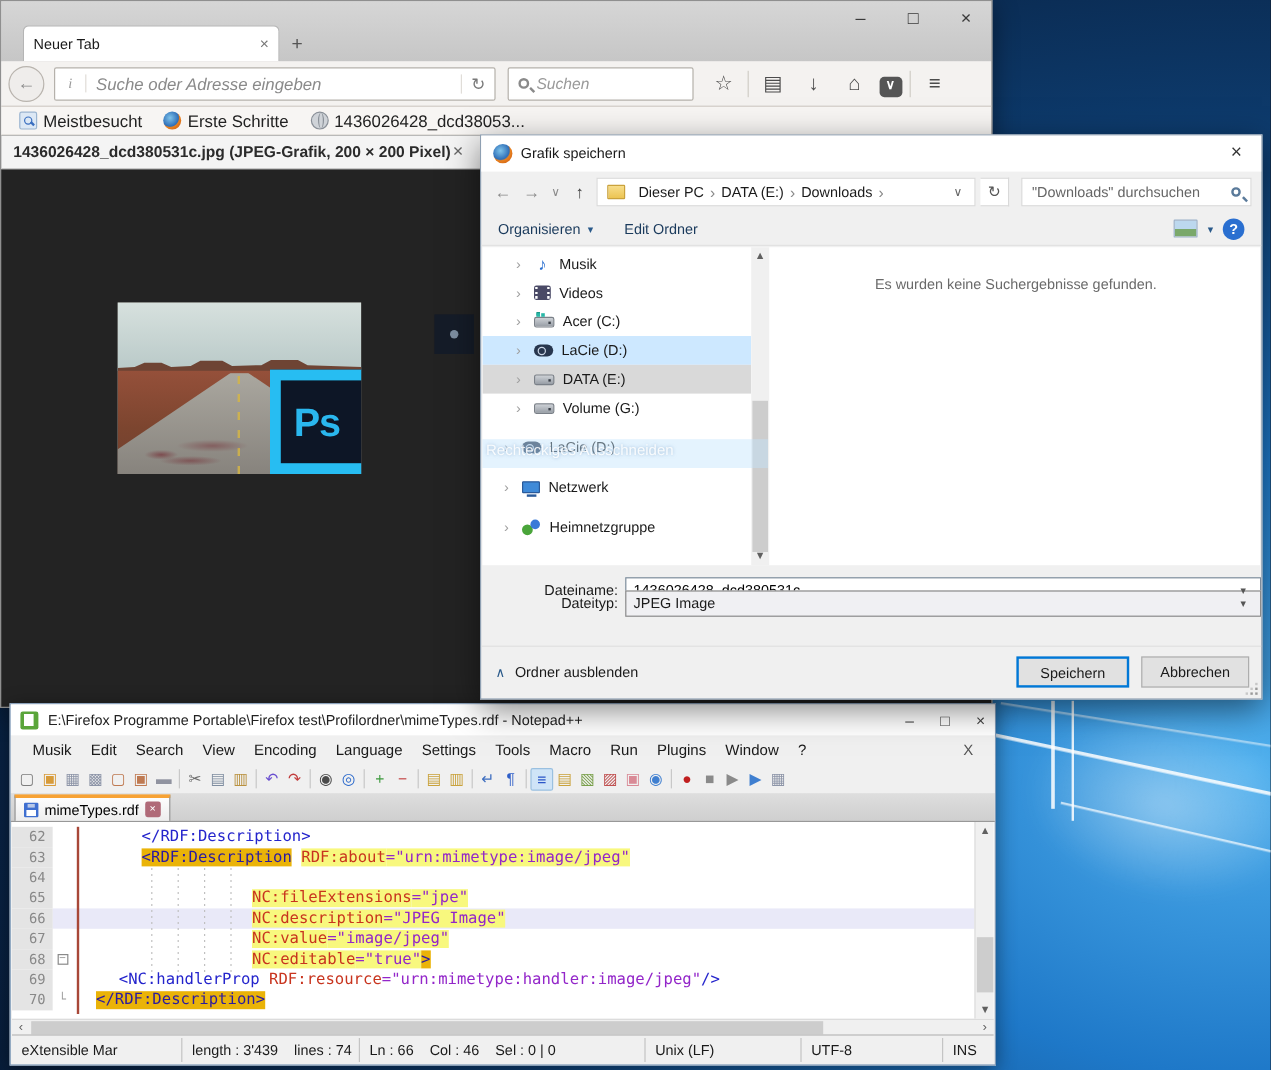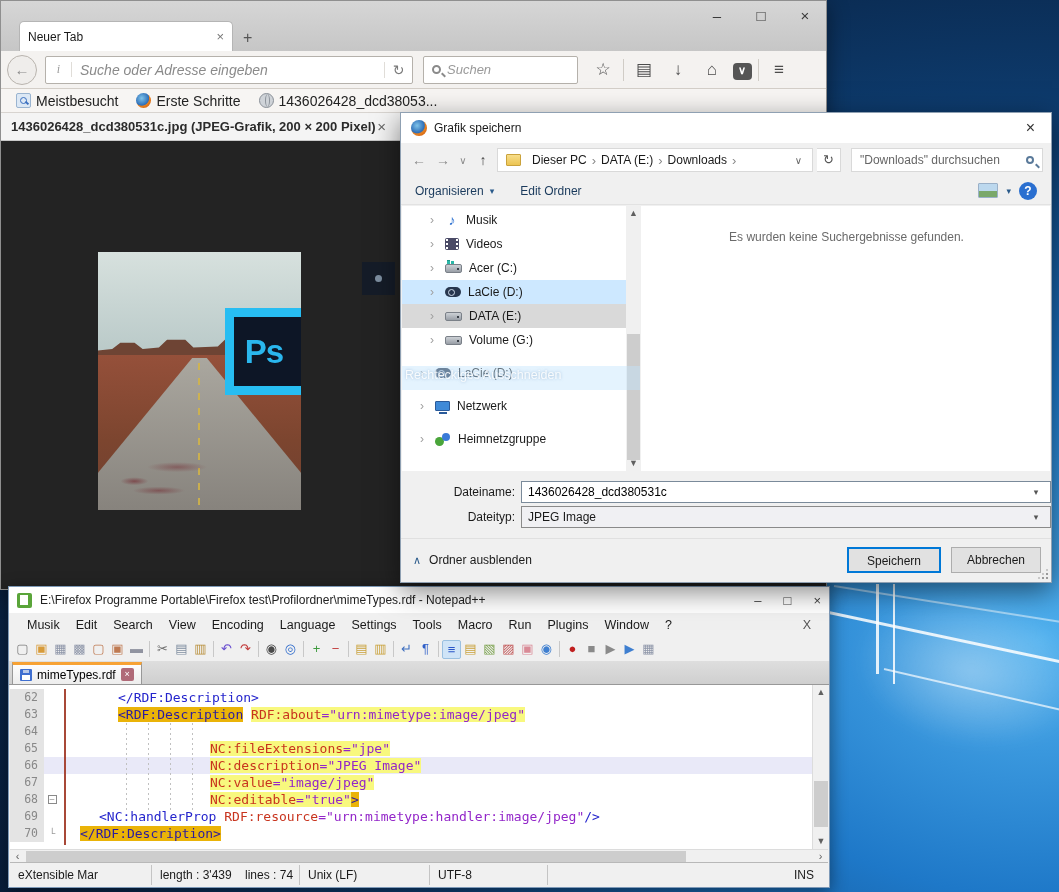--- a/index.html
+++ b/index.html
@@ -52,21 +52,21 @@
 .ic-most-visited::before{content:"";position:absolute;left:8px;top:8px;width:4px;height:2px;background:#3a6fc0;transform:rotate(45deg)}
 .ic-firefox{border-radius:50%;background:radial-gradient(circle at 38% 35%,#7ec3ea 0%,#2f6fb8 52%,#e8801e 58%,#c2510e 100%)}
 .ic-globe{border-radius:50%;background:#cfd3d8;border:1px solid #8a9098}
 .ic-globe::after{content:"";position:absolute;left:5px;top:0;bottom:0;width:3px;border-left:1px solid #8a9098;border-right:1px solid #8a9098;border-radius:50%}
 
 
 .viewer{position:absolute;left:0;top:112px;right:0;bottom:0;background:#232323}
 .viewer-bar{height:28px;background:#f4f4f4;border-bottom:1px solid #c8c8c8;display:flex;align-items:center;padding:0 10px}
 .viewer-title{flex:1;font-size:13px;font-weight:bold;color:#2b2b2b}
 .viewer-close{color:#666;font-size:15px;margin-right:430px}
-.photo{position:absolute;left:97px;top:139px;width:203px;height:258px;overflow:hidden;background:#9a9a94}
+.photo{position:absolute;left:97px;top:139px;width:203px;height:143px;overflow:hidden;background:#9a9a94}
 .sky{position:absolute;left:0;top:0;right:0;height:40%;background:linear-gradient(#d7e1de,#b9c9c8)}
 .mesa{position:absolute;left:0;top:31%;right:0;height:10%;background:#6e4434;
  clip-path:polygon(0 72%,7% 66%,11% 42%,18% 42%,22% 66%,30% 60%,34% 30%,43% 30%,47% 60%,59% 56%,63% 26%,74% 26%,78% 56%,100% 66%,100% 100%,0 100%)}
 .desert{position:absolute;left:0;top:40%;right:0;bottom:0;background:linear-gradient(#95503a,#7c452f 55%,#6f4030)}
 .road{position:absolute;left:0;top:41%;right:0;bottom:0;background:linear-gradient(#aaa79f,#87837d);
  clip-path:polygon(46.5% 0,53.5% 0,115% 100%,-15% 100%)}
 .dashes{position:absolute;left:49.4%;top:43%;width:2px;height:57%;
  background:repeating-linear-gradient(#d4b546 0 7px,transparent 7px 15px);opacity:.85}
 .skid{position:absolute;left:6%;bottom:4%;width:60%;height:18%;
  background:radial-gradient(14px 4px at 20% 60%,rgba(110,25,35,.55),transparent),
@@ -131,21 +131,21 @@
 .ti-homegroup::after{content:"";position:absolute;right:1px;top:0;width:8px;height:8px;border-radius:50%;background:#3a7ad8}
 .tree-scroll{position:absolute;left:224px;top:0;width:15px;bottom:0;background:#f0f0f0}
 .tree-scroll .arr{position:absolute;left:0;width:15px;height:15px;color:#606060;font-size:9px;text-align:center;line-height:15px}
 .tree-scroll .arr.down{bottom:0}
 .tree-scroll .thumb{position:absolute;left:1px;width:13px;top:128px;height:126px;background:#cdcdcd}
 .filelist{position:absolute;left:241px;top:0;right:0;bottom:0;text-align:center;color:#6a6a6a;padding-top:24px;font-size:12px}
 .ghost-band{position:absolute;left:0;top:160px;width:238px;height:24px;background:rgba(195,228,252,.45);pointer-events:none}
 .ghost-text{position:absolute;left:3px;top:162px;color:rgba(255,255,255,.88);font-size:12.5px;text-shadow:0 0 3px rgba(110,150,190,.6);pointer-events:none}
 .dlg-fields{position:absolute;left:0;top:362px;right:0;height:62px}
 .frow{position:absolute;left:0;right:6px;height:22px;display:flex;align-items:center}
-.frow.r1{top:6px}.frow.r2{top:31px}
+.frow.r1{top:6px}.frow.r2{top:17px}
 .flabel{width:120px;text-align:right;padding-right:6px}
 .finput{flex:1;height:22px;border:1px solid #7a8a9a;background:#fff;font-size:12px;padding:0 6px;outline:none}
 .fselect{flex:1;height:22px;border:1px solid #8a8a8a;background:#f0f0f3;display:flex;align-items:center;padding:0 6px}
 .fdrop{width:18px;text-align:center;color:#555;font-size:9px;margin-left:-24px;z-index:1}
 .dlg-footer{position:absolute;left:0;right:0;bottom:0;height:44px;border-top:1px solid #e0e0e0}
 .hidef{position:absolute;left:12px;top:14px;color:#1a1a1a}
 .hidef .caret2{color:#2a5a8a;margin-right:8px;font-size:11px}
 .btn{position:absolute;top:8px;height:26px;text-align:center;line-height:24px;font-size:12px;background:#e1e1e1;border:1px solid #adadad}
 .btn.save{left:446px;width:94px;border:2px solid #0078d7}
 .btn.cancel{left:550px;width:90px}
@@ -549,18 +549,19 @@
       </div>
     </div>
     <div class="np-hscroll">
       <span class="arr">‹</span>
       <span class="arr right">›</span>
       <span class="thumb"></span>
     </div>
     <div class="np-status">
       <span class="sp doc">eXtensible Mar</span>
       <span class="sp len">length : 3'439    lines : 74</span>
+      <span class="sp pos">Ln : 66    Col : 46    Sel : 0 | 0</span>
       <span class="sp eol">Unix (LF)</span>
       <span class="sp enc">UTF-8</span>
       <span class="sp ins">INS</span>
     </div>
   </div>
 </div>
 
 </body></html>

